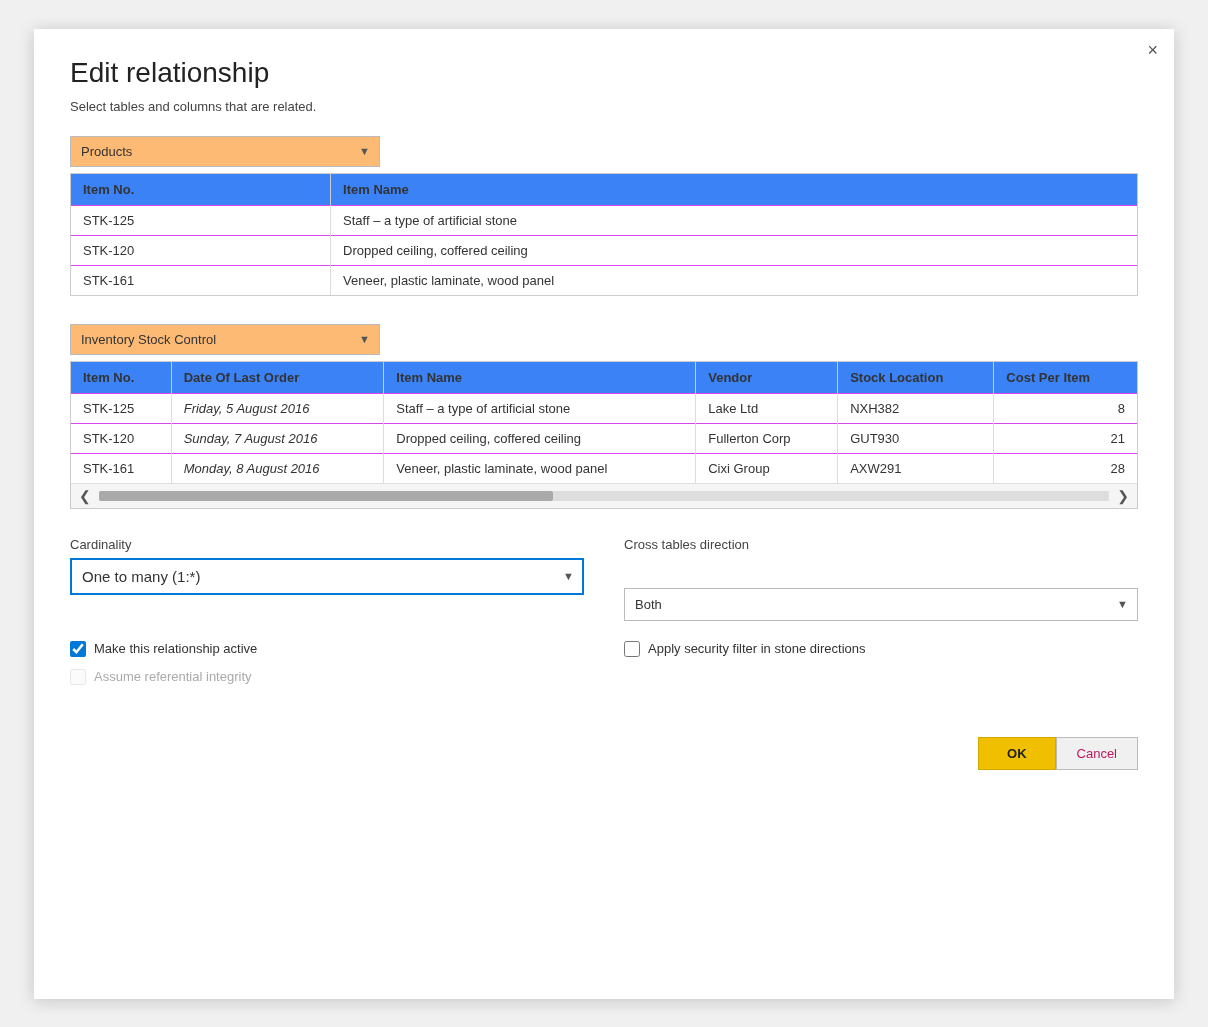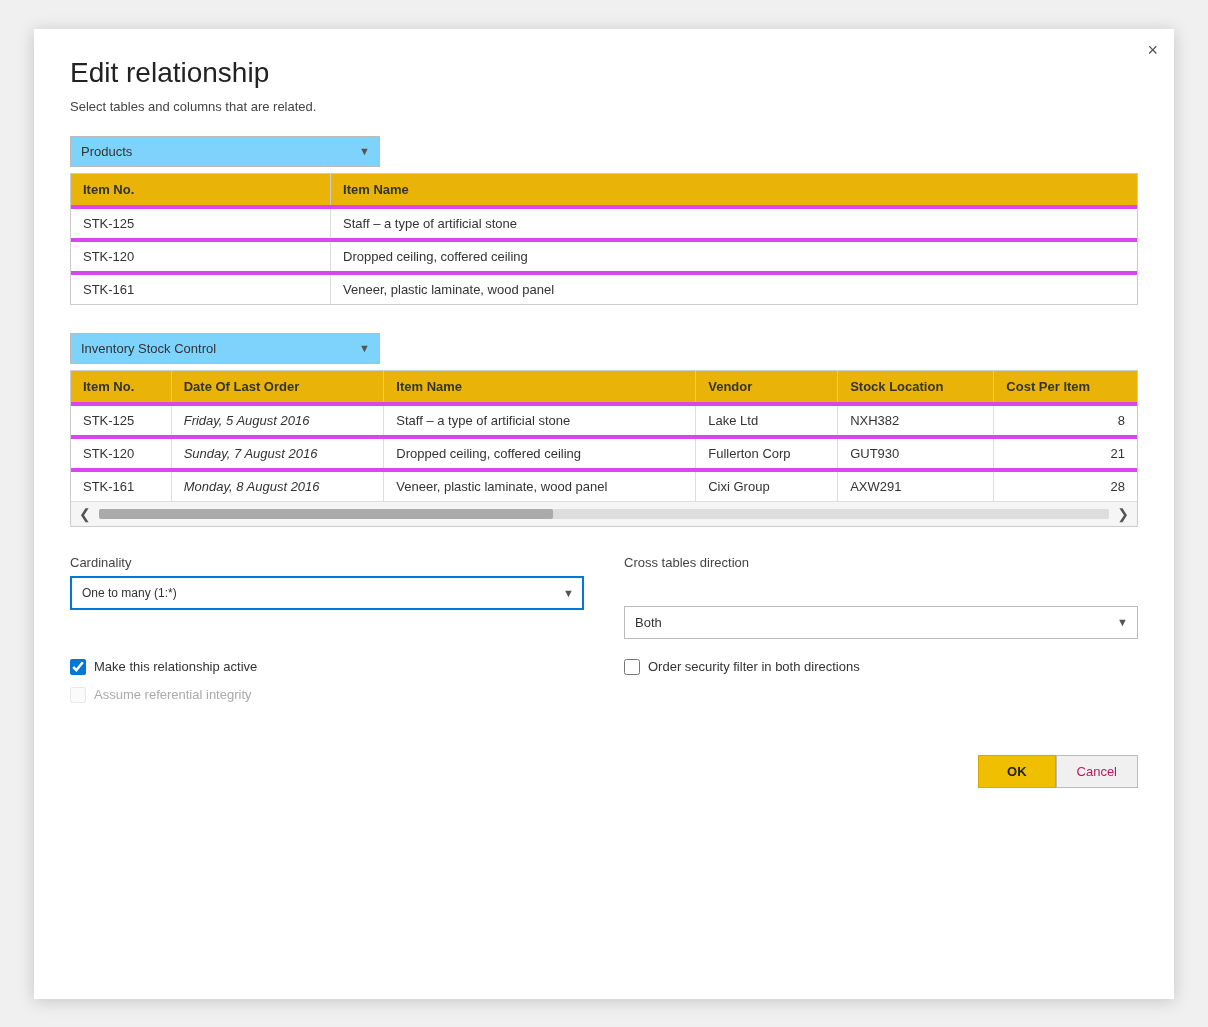--- a/index.html
+++ b/index.html
@@ -47,21 +47,21 @@
       position: relative;
       display: inline-block;
       width: 310px;
     }
     .select-wrapper select {
       appearance: none;
       -webkit-appearance: none;
       width: 100%;
       padding: 7px 32px 7px 10px;
       border: 1px solid #bbb;
-      background: #7dd3fc;
+      background: #fdba74;
       font-size: 13px;
       color: #333;
       cursor: pointer;
       outline: none;
     }
     .select-wrapper .chevron {
       position: absolute;
       right: 10px;
       top: 50%;
       transform: translateY(-50%);
@@ -77,34 +77,34 @@
       overflow: hidden;
       margin-top: 6px;
       width: 100%;
     }
     .data-table {
       width: 100%;
       border-collapse: collapse;
       font-size: 13px;
     }
     .data-table thead tr {
-      background: #eab308;
+      background: #3b82f6;
     }
     .data-table thead th {
       padding: 8px 12px;
       text-align: left;
       font-weight: 600;
       border-right: 1px solid #ccc;
       white-space: nowrap;
     }
     .data-table thead th:last-child {
       border-right: none;
     }
     .data-table tbody tr {
-      border-top: 4px solid #d946ef;
+      border-top: 1px solid #d946ef;
       background: #fff;
     }
     .data-table tbody td {
       padding: 7px 12px;
       border-right: 1px solid #ddd;
       white-space: nowrap;
     }
     .data-table tbody td:last-child {
       border-right: none;
     }
@@ -166,21 +166,21 @@
       position: relative;
       display: block;
     }
     .select-wrapper-full select {
       appearance: none;
       -webkit-appearance: none;
       width: 100%;
       padding: 8px 32px 8px 10px;
       border: 2px solid #0078d7;
       background: #fff;
-      font-size: 12px;
+      font-size: 15px;
       color: #333;
       cursor: pointer;
       outline: none;
     }
     .select-wrapper-full .chevron {
       position: absolute;
       right: 10px;
       top: 50%;
       transform: translateY(-50%);
       pointer-events: none;
@@ -401,21 +401,21 @@
           <label for="cb-active">Make this relationship active</label>
         </div>
         <div class="checkbox-row disabled">
           <input type="checkbox" id="cb-integrity" disabled="" style="">
           <label for="cb-integrity">Assume referential integrity</label>
         </div>
       </div>
       <div class="col-half">
         <div class="checkbox-row">
           <input type="checkbox" id="cb-security" style="">
-          <label for="cb-security">Order security filter in both directions</label>
+          <label for="cb-security">Apply security filter in stone directions</label>
         </div>
       </div>
     </div>
   </div>
 
   <div class="action-row">
     <button class="btn-ok">OK</button>
     <button class="btn-cancel">Cancel</button>
   </div>
 </div>

